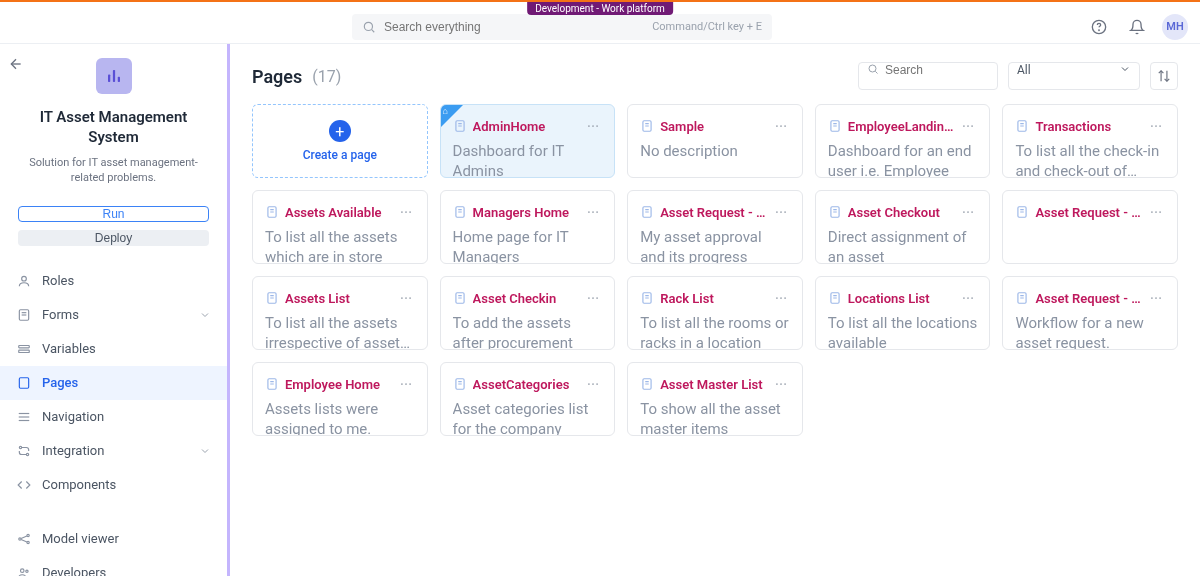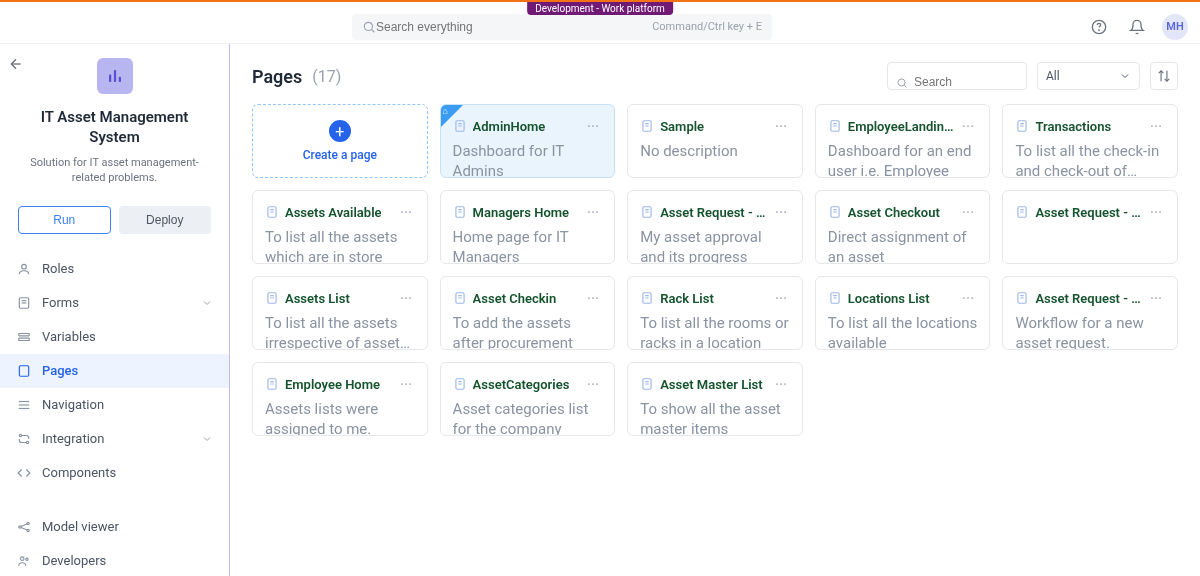--- a/index.html
+++ b/index.html
@@ -1,64 +1,64 @@
 <!DOCTYPE html>
 <html><head>
 <meta charset="utf-8">
 <style>
 * { box-sizing: border-box; margin: 0; padding: 0; }
 body { font-family: -apple-system, BlinkMacSystemFont, "Segoe UI", Roboto, sans-serif; font-size: 13px; color: #333; background: #fff; width: 1200px; height: 576px; overflow: hidden; }
 .top-ribbon { height: 10px; background: #fff; border-top: 2px solid #f47216; position: relative; }
 .env-badge { position: absolute; left: 50%; transform: translateX(-50%); top: 0; background: #701a75; color: #fff; font-size: 10px; padding: 1px 8px; border-radius: 0 0 4px 4px; }
 .topbar { display: flex; align-items: center; height: 34px; border-bottom: 1px solid #eceff3; padding: 0 12px; gap: 12px; }
-.search-wrap { margin-left: 340px; display: flex; align-items: center; background: #f5f6f8; border-radius: 4px; height: 26px; padding: 0 10px; width: 420px; }
+.search-wrap { margin-left: 340px; display: flex; align-items: center; background: #f5f6f8; border-radius: 4px; height: 26px; padding: 0 10px; width: 420px; gap: 8px; }
 .search-wrap .icon-search { color: #9aa2ad; }
 .search-wrap input { border: none; background: transparent; outline: none; flex: 1; font-size: 12px; color: #555; }
 .search-hint { font-size: 11px; color: #9aa2ad; }
 .top-spacer { flex: 1; }
 .top-icon { width: 26px; height: 26px; display: flex; align-items: center; justify-content: center; color: #6b7280; cursor: pointer; border-radius: 4px; }
 .avatar { width: 26px; height: 26px; border-radius: 50%; background: #e3e6f9; color: #5a68d6; font-size: 11px; font-weight: 600; display: flex; align-items: center; justify-content: center; }
 .shell { display: flex; height: calc(576px - 44px); }
-.sidebar { width: 230px; border-right: 1px solid #c4b5fd; display: flex; flex-direction: column; overflow-y: auto; }
+.sidebar { width: 230px; border-right: 3px solid #c4b5fd; display: flex; flex-direction: column; overflow-y: auto; }
 .side-head { padding: 14px 18px 10px; position: relative; }
 .back-arrow { position: absolute; left: 8px; top: 12px; color: #6b7280; cursor: pointer; }
 .app-tile { width: 36px; height: 36px; background: #b8b6f0; border-radius: 6px; margin: 0 auto 14px; display: flex; align-items: center; justify-content: center; color: #5a4fd6; }
 .app-title { font-size: 15px; font-weight: 600; text-align: center; line-height: 1.3; color: #1f2937; margin-bottom: 8px; }
 .app-desc { font-size: 11px; color: #6b7280; text-align: center; line-height: 1.4; padding: 0 4px; }
-.btn-row { display: flex; gap: 8px; padding: 10px 18px 14px; }
+.btn-row { display: flex; gap: 8px; padding: 10px 18px 14px; flex-direction: column; }
 .btn { flex: 1; height: 28px; border-radius: 4px; font-size: 12px; font-weight: 500; cursor: pointer; border: 1px solid transparent; }
 .btn-run { background: #fff; border-color: #3b82f6; color: #3b82f6; }
 .btn-deploy { background: #eceff3; color: #4b5563; }
 .nav { list-style: none; padding: 4px 0; }
 .nav-item { display: flex; align-items: center; height: 34px; padding: 0 16px; gap: 10px; font-size: 13px; color: #4b5563; cursor: pointer; position: relative; }
 .nav-item.active { background: #eef4ff; color: #2563eb; font-weight: 500; }
 .nav-item .nav-ico { width: 16px; height: 16px; display: flex; align-items: center; justify-content: center; color: #8a93a2; }
 .nav-item.active .nav-ico { color: #2563eb; }
 .nav-item .chev { margin-left: auto; color: #9aa2ad; }
 .nav-divider { height: 1px; background: #eceff3; margin: 6px 0; }
 .main { flex: 1; padding: 18px 22px; overflow-y: auto; }
 .main-head { display: flex; align-items: center; margin-bottom: 14px; gap: 10px; }
 .main-title { font-size: 18px; font-weight: 600; color: #1f2937; }
 .main-count { font-size: 16px; color: #9aa2ad; font-weight: 400; }
 .head-spacer { flex: 1; }
-.filter-search { display: flex; align-items: flex-end; border: 1px solid #e5e7eb; border-radius: 4px; height: 28px; padding: 0 8px; width: 140px; gap: 6px; }
+.filter-search { display: flex; align-items: flex-start; border: 1px solid #e5e7eb; border-radius: 4px; height: 28px; padding: 0 8px; width: 140px; gap: 6px; }
 .filter-search input { border: none; outline: none; width: 100%; font-size: 12px; }
-.filter-select { display: flex; align-items: center; border: 1px solid #e5e7eb; border-radius: 4px; height: 28px; padding: 0 8px; width: 103px; justify-content: space-between; font-size: 12px; color: #4b5563; cursor: pointer; gap: 26px; }
+.filter-select { display: flex; align-items: flex-start; border: 1px solid #e5e7eb; border-radius: 4px; height: 28px; padding: 0 8px; width: 132px; justify-content: space-between; font-size: 12px; color: #4b5563; cursor: pointer; gap: 26px; }
 .sort-btn { width: 28px; height: 28px; border: 1px solid #e5e7eb; border-radius: 4px; display: flex; align-items: center; justify-content: center; cursor: pointer; color: #6b7280; }
 .grid { display: grid; grid-template-columns: repeat(5, 1fr); gap: 12px; }
 .card { border: 1px solid #e5e7eb; border-radius: 6px; padding: 12px 12px; height: 74px; position: relative; overflow: hidden; }
 .card-create { border: 1.5px dashed #93c5fd; display: flex; flex-direction: column; align-items: center; justify-content: center; gap: 6px; color: #2563eb; cursor: pointer; }
 .plus-circle { width: 22px; height: 22px; border-radius: 50%; background: #2563eb; color: #fff; display: flex; align-items: center; justify-content: center; font-size: 16px; }
 .card-create-label { font-size: 12px; font-weight: 500; }
 .card-admin { background: #eaf4fc; border-color: #c7e2f7; }
 .corner-flag { position: absolute; top: 0; left: 0; width: 0; height: 0; border-top: 22px solid #3b9cf1; border-right: 22px solid transparent; }
 .corner-flag::after { content: "⌂"; position: absolute; top: -21px; left: 2px; font-size: 9px; color: #fff; }
 .card-head { display: flex; align-items: center; gap: 6px; margin-bottom: 6px; }
 .card-ico { color: #9db8e8; flex-shrink: 0; }
-.card-title { font-size: 13px; font-weight: 600; color: #14532d; white-space: nowrap; overflow: hidden; text-overflow: ellipsis; }
+.card-title { font-size: 13px; font-weight: 600; color: #be185d; white-space: nowrap; overflow: hidden; text-overflow: ellipsis; }
 .card-menu { margin-left: auto; color: #9aa2ad; cursor: pointer; padding: 2px; flex-shrink: 0; }
 .card-desc { font-size: 15px; color: #8a93a2; line-height: 1.35; overflow: hidden; display: -webkit-box; -webkit-line-clamp: 2; -webkit-box-orient: vertical; }
 svg { display: block; }
 </style>
 </head>
 <body>
 
 <div class="top-ribbon">
   <div class="env-badge">Development - Work platform</div>
 </div>

